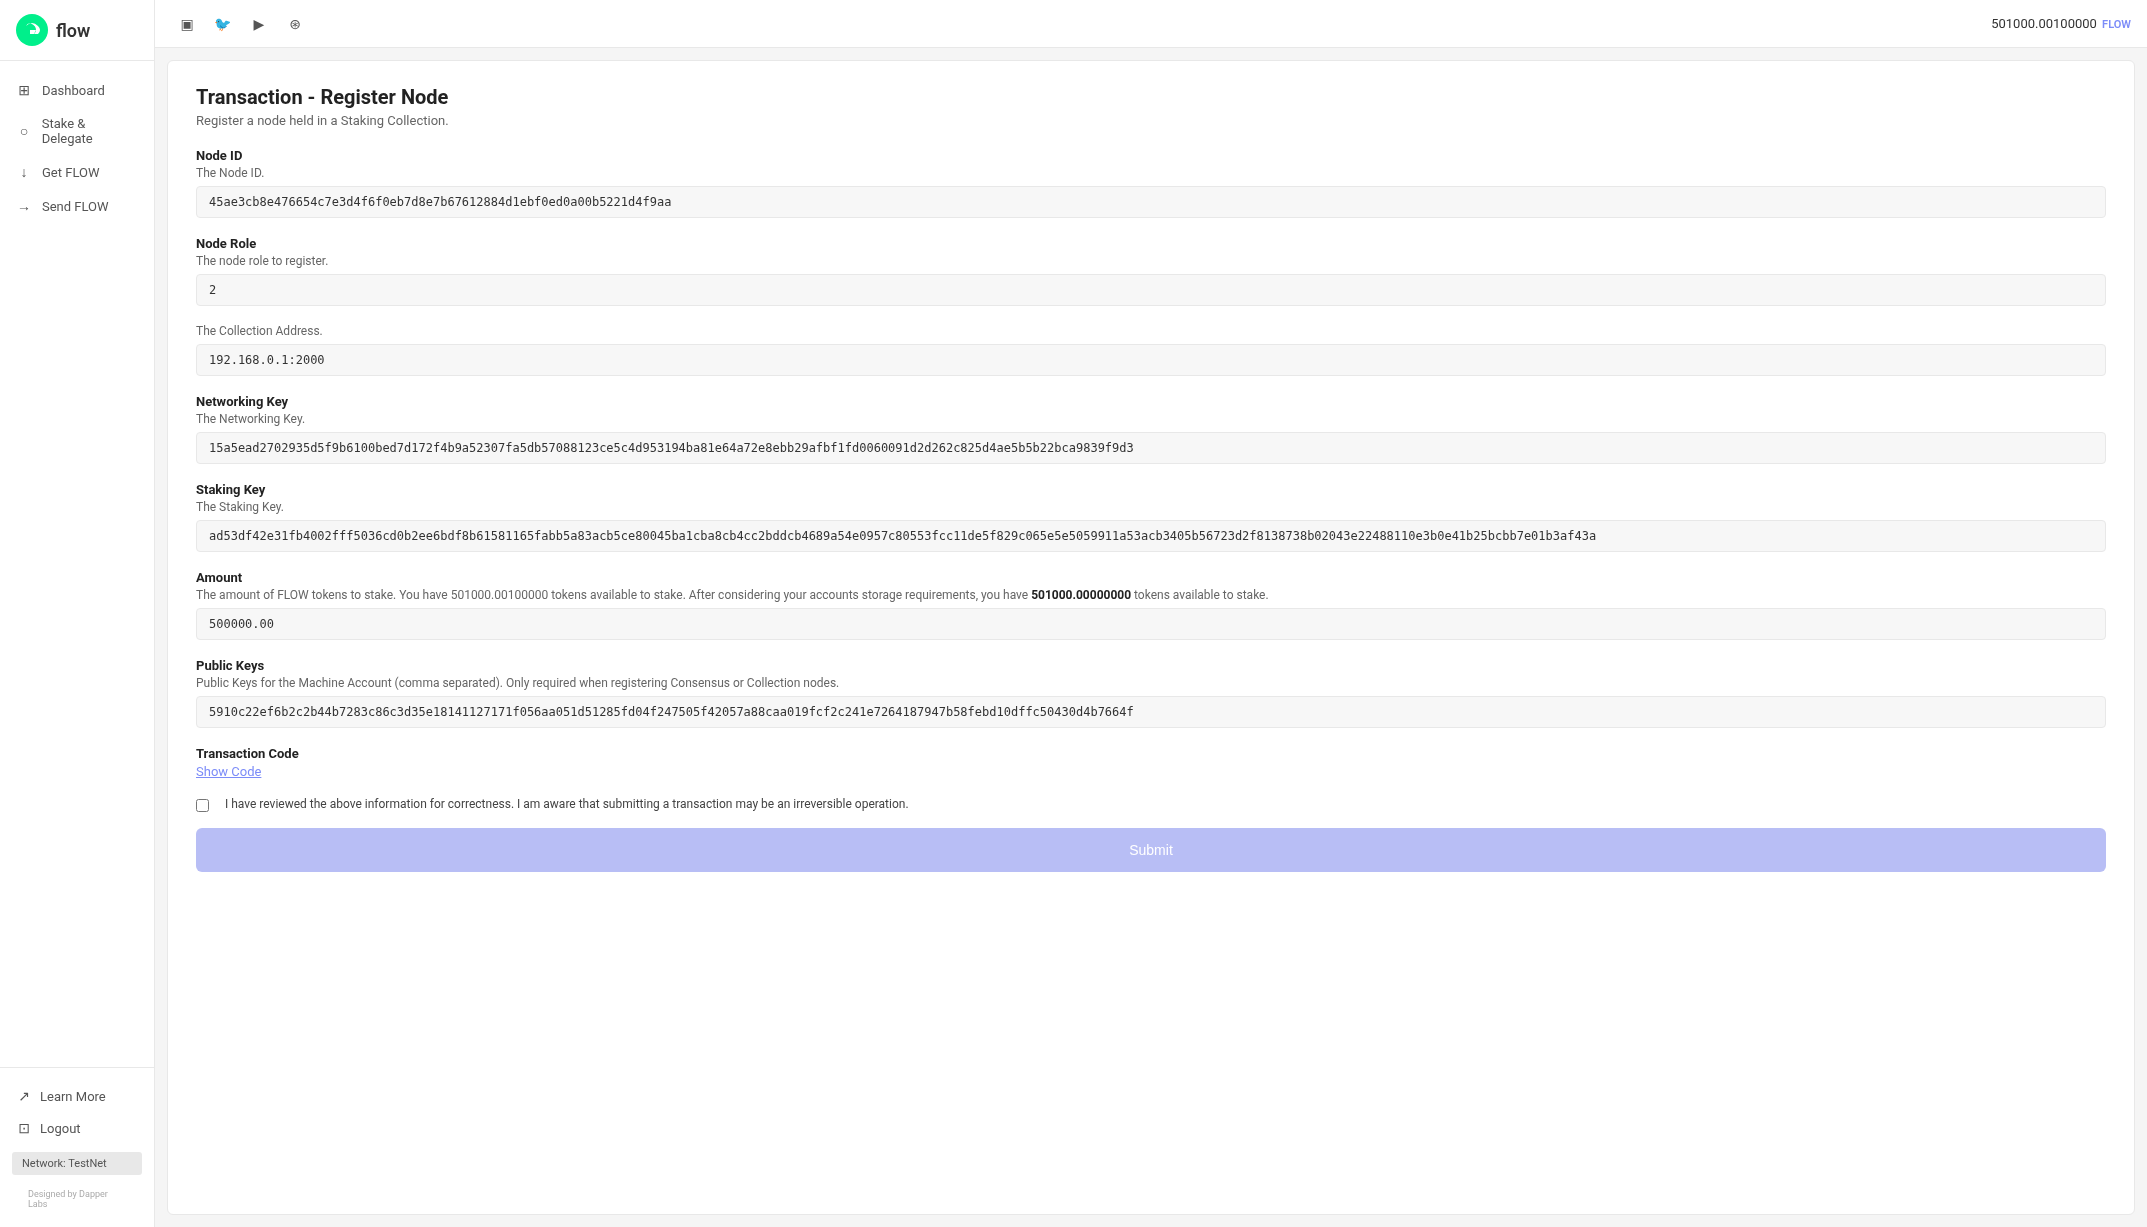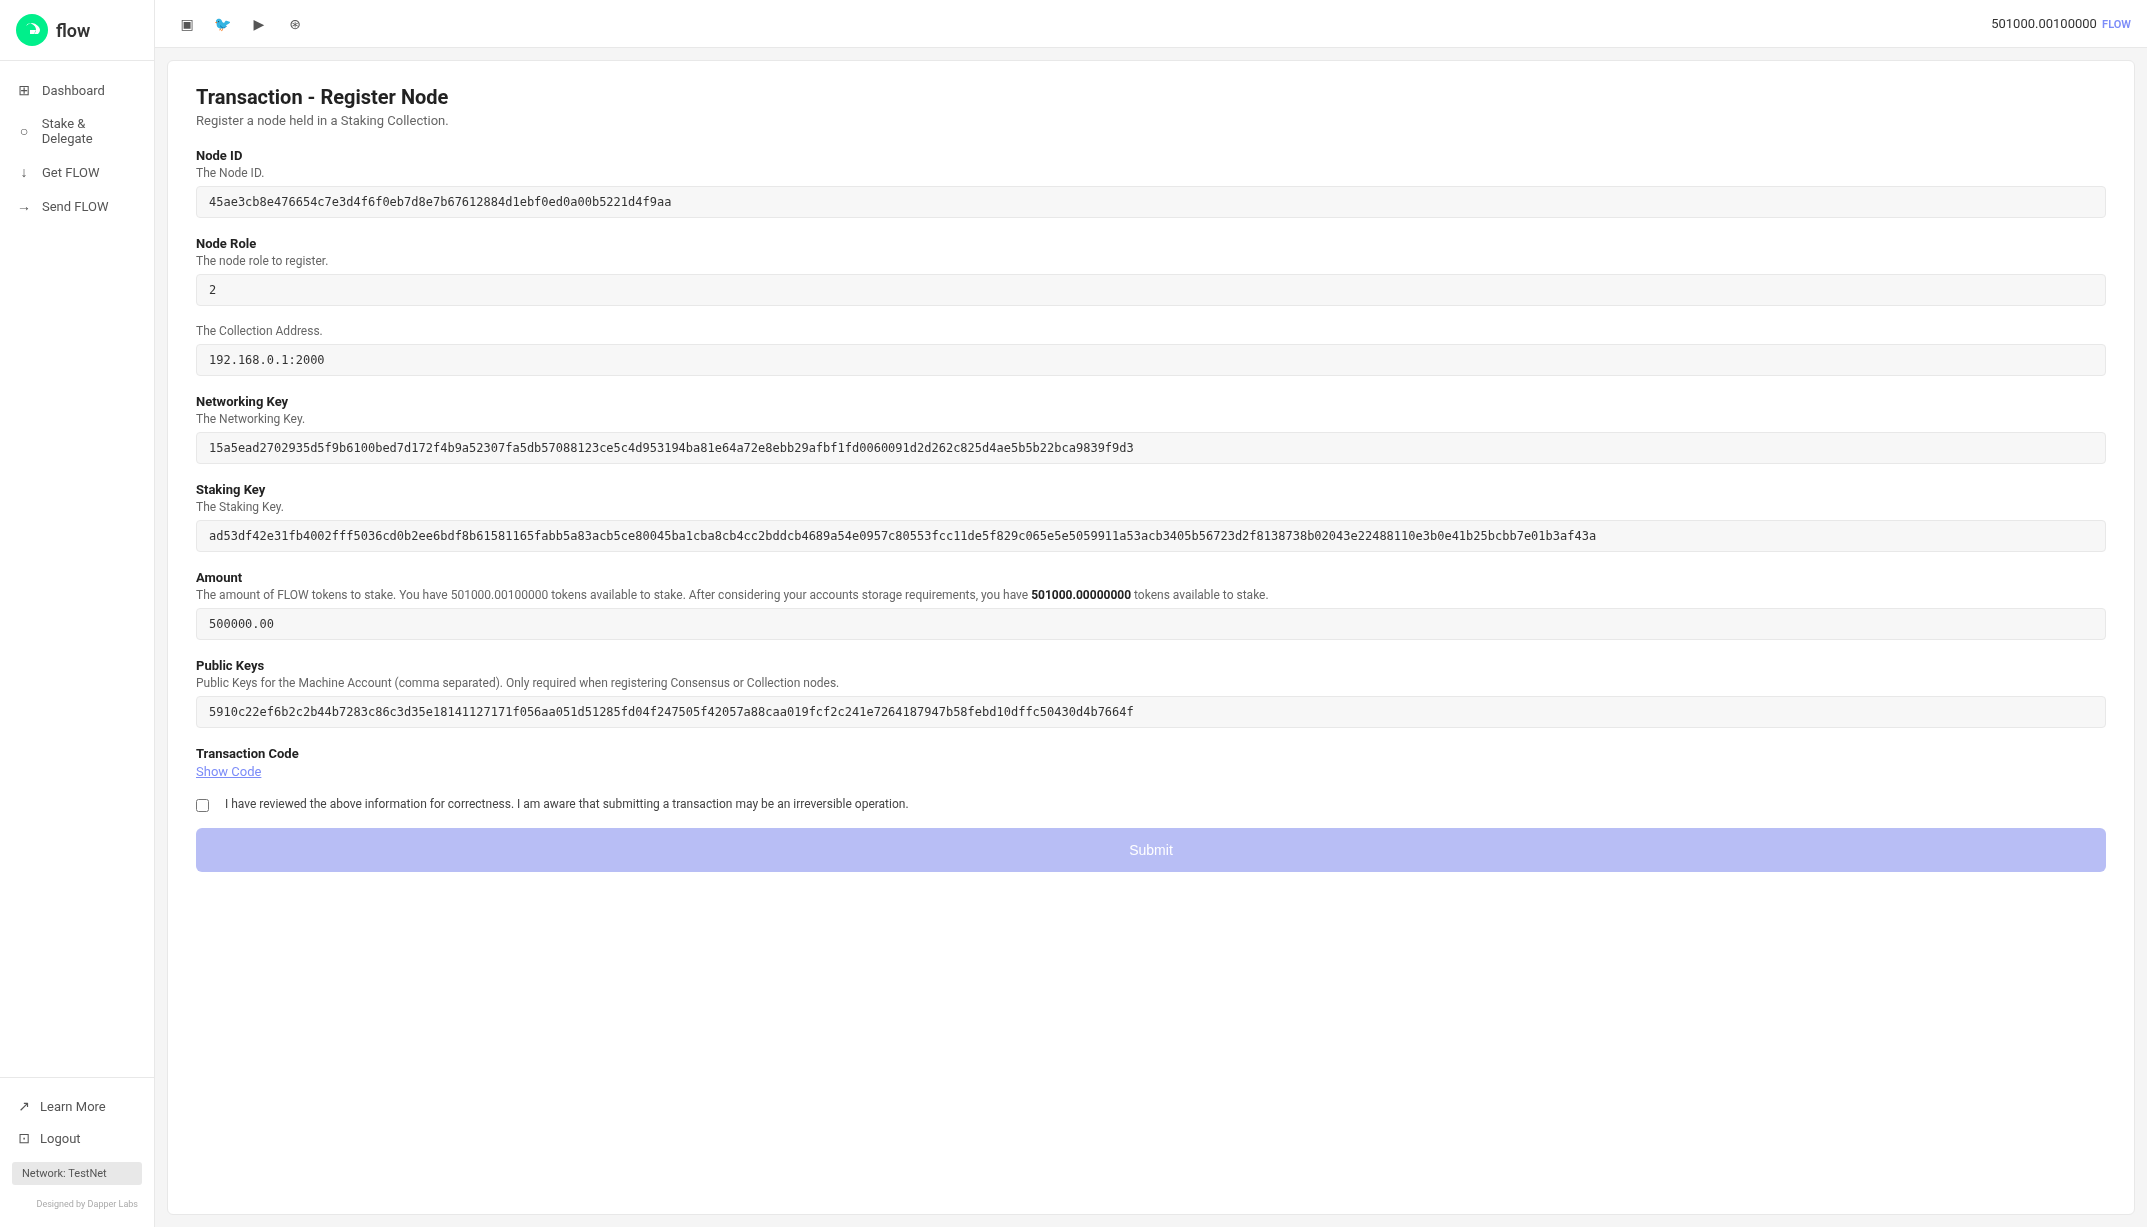--- a/index.html
+++ b/index.html
@@ -9,21 +9,21 @@
     .sidebar { width: 155px; background: #fff; border-right: 1px solid #e8e8e8; display: flex; flex-direction: column; height: 100vh; position: fixed; left: 0; top: 0; }
     .sidebar-logo { display: flex; align-items: center; gap: 8px; padding: 14px 16px; border-bottom: 1px solid #e8e8e8; }
     .logo-icon { width: 32px; height: 32px; }
     .logo-text { font-size: 18px; font-weight: 600; color: #333; }
     .sidebar-nav { flex: 1; padding: 12px 0; }
     .nav-item { display: flex; align-items: center; gap: 10px; padding: 9px 16px; cursor: pointer; color: #555; font-size: 13px; text-decoration: none; }
     .nav-icon { font-size: 14px; width: 16px; text-align: center; }
     .sidebar-footer { padding: 12px 0; border-top: 1px solid #e8e8e8; }
     .footer-item { display: flex; align-items: center; gap: 8px; padding: 8px 16px; cursor: pointer; color: #555; font-size: 13px; }
     .network-badge { margin: 8px 12px; background: #e8e8e8; border-radius: 3px; padding: 5px 10px; font-size: 11px; color: #555; }
-    .designed-by { padding: 6px 16px; font-size: 9px; color: #aaa; text-align: right; }
+    .designed-by { padding: 6px 28px; font-size: 9px; color: #aaa; }
 
     
     .main { margin-left: 155px; flex: 1; display: flex; flex-direction: column; height: 100vh; overflow: hidden; }
 
     
     .topbar { background: #fff; border-bottom: 1px solid #e8e8e8; height: 48px; display: flex; align-items: center; justify-content: space-between; padding: 0 16px; }
     .topbar-icons { display: flex; align-items: center; gap: 4px; }
     .topbar-icon-btn { width: 32px; height: 32px; display: flex; align-items: center; justify-content: center; cursor: pointer; border-radius: 4px; color: #555; font-size: 14px; background: none; border: none; }
     .balance { font-size: 13px; color: #333; }
     .balance-flow { color: #7c8cf8; font-size: 11px; margin-left: 2px; font-weight: 600; }

